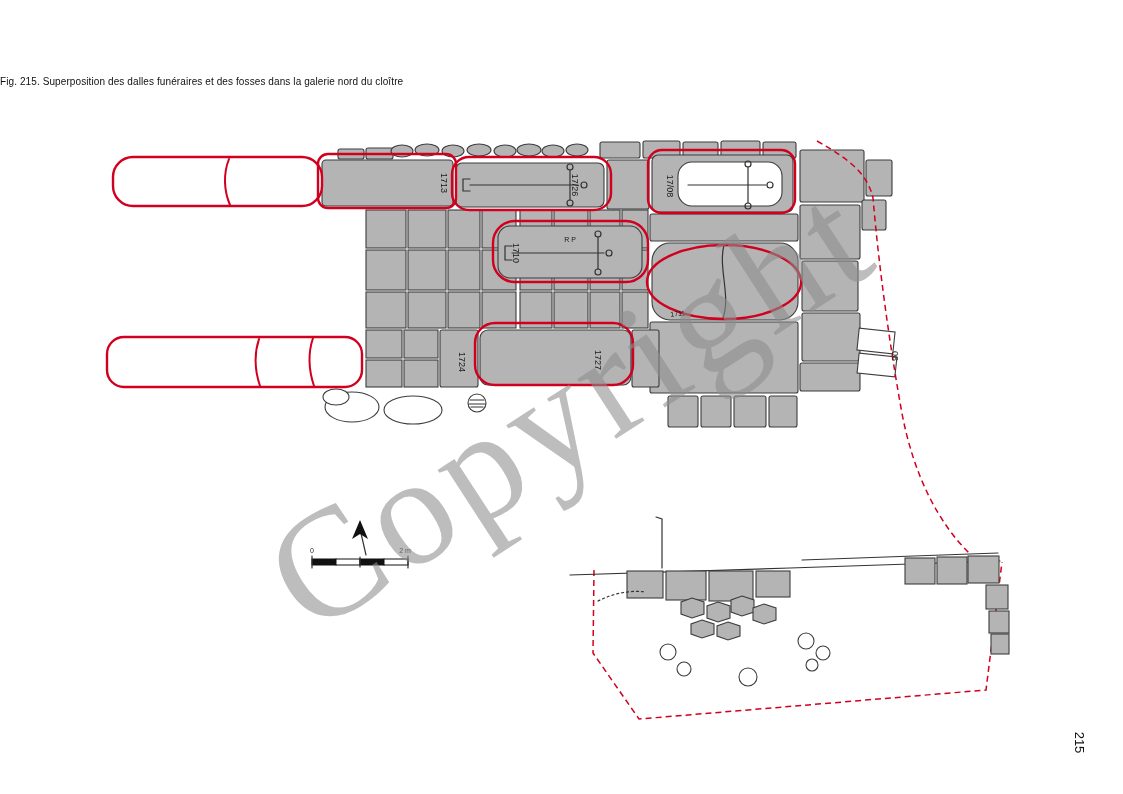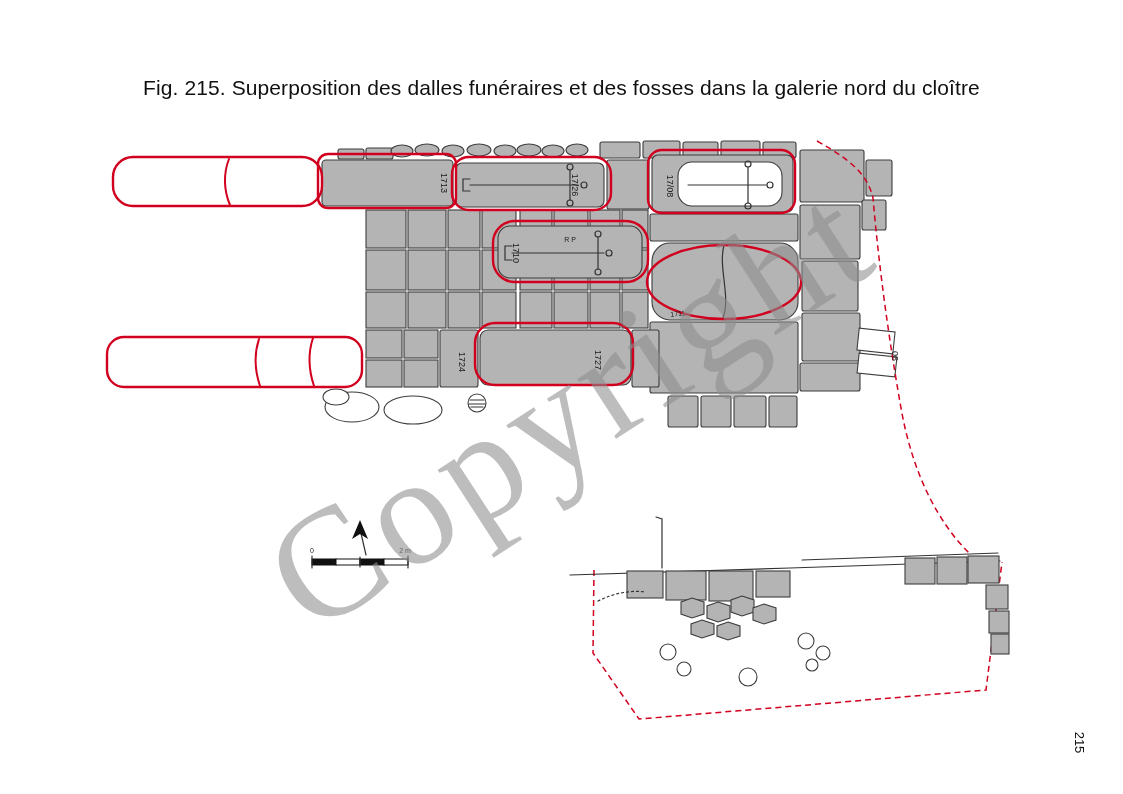--- a/index.html
+++ b/index.html
@@ -1,22 +1,22 @@
 <!DOCTYPE html>
 <html><head>
 <meta charset="utf-8">
 <style>
   html,body{margin:0;padding:0;}
   body{
     width:1123px;height:794px;position:relative;overflow:hidden;
     background:#ffffff;font-family:"Liberation Sans",sans-serif;
   }
   .caption{
-    position:absolute;top:76px;left:0;width:100%;text-align:center;
-    font-size:21px;color:#101010;letter-spacing:.1px;
+    position:absolute;top:76px;left:0;width:100%;
+    font-size:10px;color:#101010;letter-spacing:.1px;
   }
   .watermark{
     position:absolute;left:170px;top:318px;width:800px;text-align:center;
     font-family:"Liberation Serif",serif;font-size:155px;font-weight:400;
     color:#8e8e8e;opacity:.58;letter-spacing:6px;
     transform:rotate(-33deg);pointer-events:none;white-space:nowrap;
   }
   .pagenum{
     position:absolute;right:32px;bottom:44px;font-size:13px;color:#111;
     transform:rotate(90deg);transform-origin:center;

